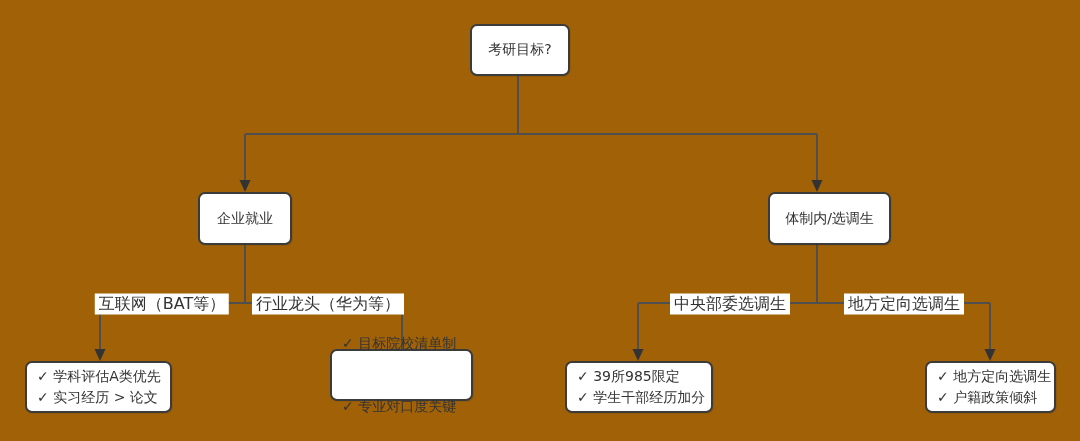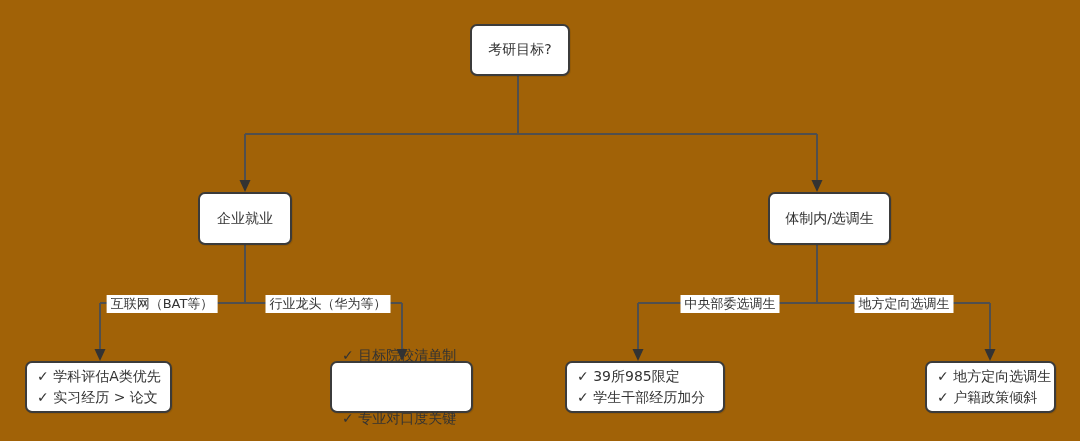--- a/index.html
+++ b/index.html
@@ -54,29 +54,29 @@
     padding-left: 10px;
     padding-right: 4px;
     font-size: 14px;
     line-height: 21px;
     color: #333333;
     z-index: 3;
     box-shadow: 1px 1px 0 rgba(0,0,0,0.08);
     white-space: nowrap;
   }
   .leaf-1 { left: 25px;  top: 361px; width: 147px; height: 52px; }
-  .leaf-2 { left: 330px; top: 361px; width: 143px; height: 52px; gap: 42px; }
-  .leaf-3 { left: 565px; top: 361px; width: 160px; height: 52px; }
+  .leaf-2 { left: 330px; top: 349px; width: 143px; height: 52px; gap: 42px; }
+  .leaf-3 { left: 565px; top: 361px; width: 148px; height: 52px; }
   .leaf-4 { left: 925px; top: 361px; width: 131px; height: 52px; }
   .branch-label {
     position: absolute;
     transform: translate(-50%, -50%);
     background: #ffffff;
     padding: 0 4px;
-    font-size: 13px;
+    font-size: 16px;
     color: #333333;
     white-space: nowrap;
     z-index: 2;
   }
   .bl-1 { left: 162px; top: 304px; }
   .bl-2 { left: 328px; top: 304px; }
   .bl-3 { left: 730px; top: 304px; }
   .bl-4 { left: 904px; top: 304px; }
 </style>
 </head>

